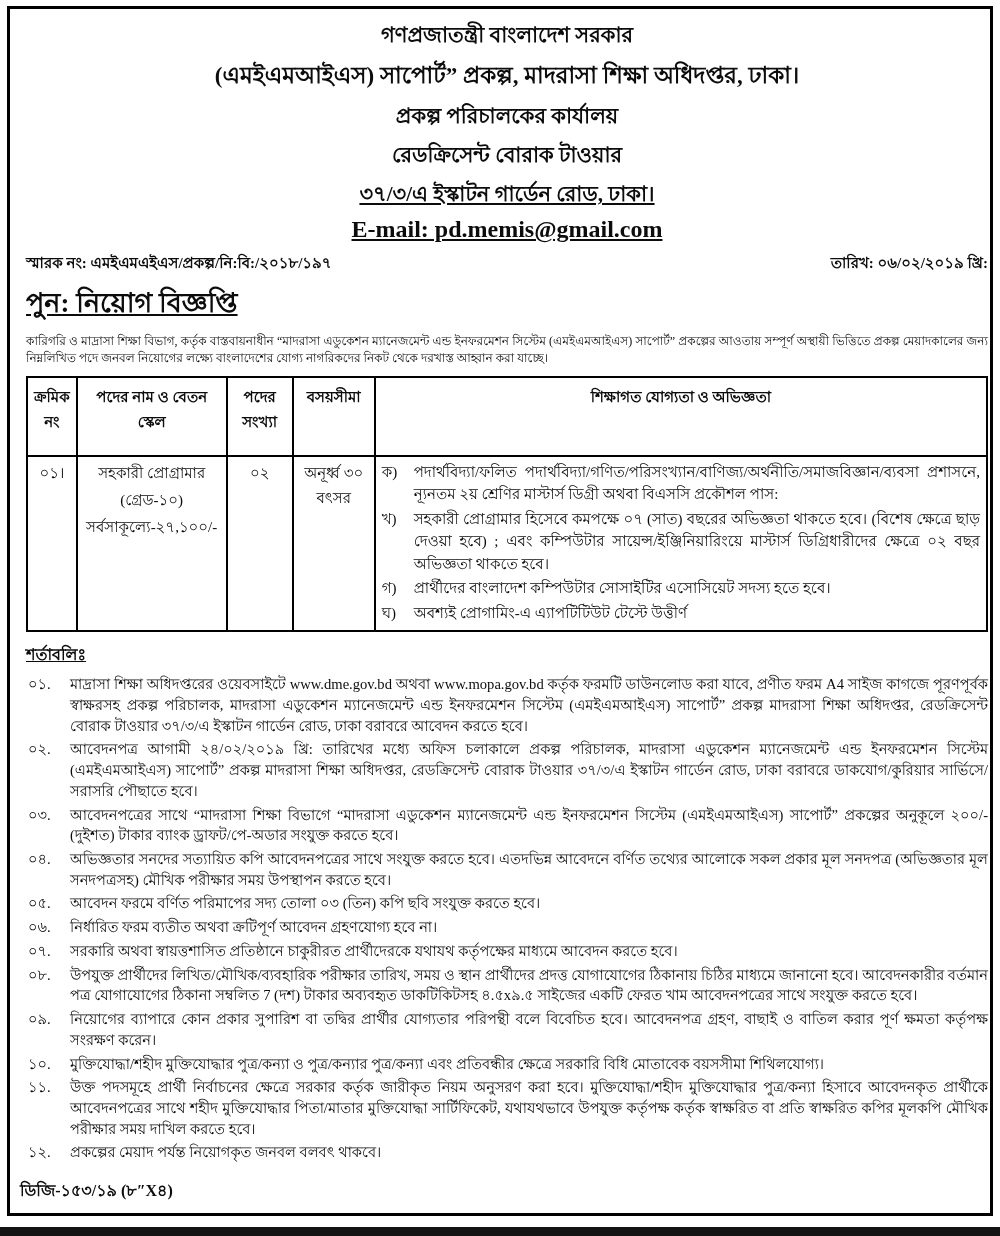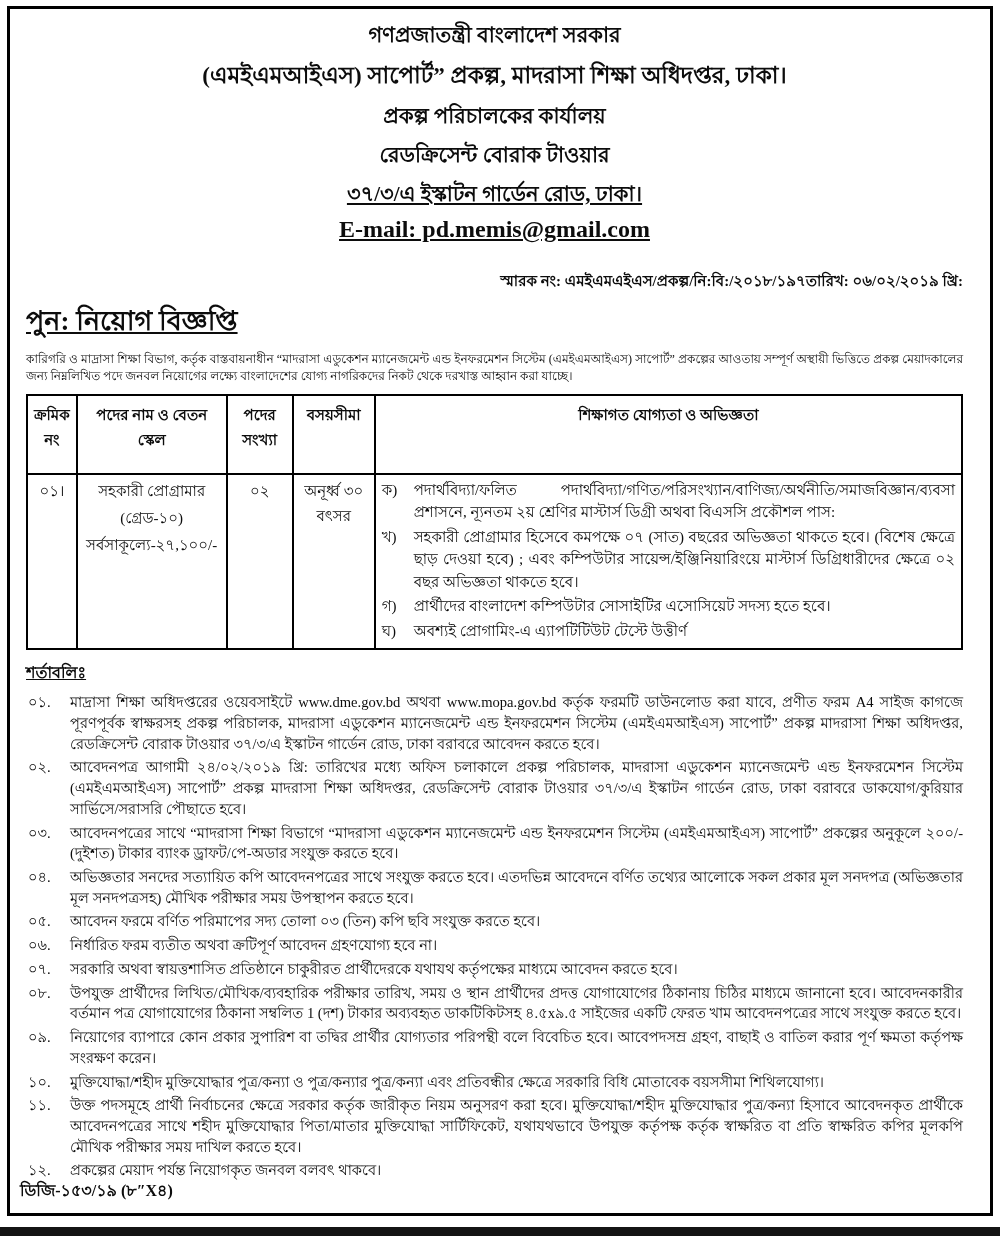--- a/index.html
+++ b/index.html
@@ -4,31 +4,31 @@
 <style>
   html,body{margin:0;padding:0;background:#ffffff;}
   .page{
     width:1000px;height:1236px;position:relative;background:#fff;
     font-family:"Liberation Serif","DejaVu Serif",serif;color:#0c0c0c;
     overflow:hidden;
   }
   .doc-border{
     position:absolute;top:6px;left:7px;right:7px;bottom:20px;
     border:3px solid #000;box-sizing:border-box;
-    padding:8px 27px 34px 16px;overflow:hidden;
+    padding:8px 2px 34px 16px;overflow:hidden;
   }
   .hdr{text-align:center;font-weight:bold;}
   .h-govt{font-size:21px;margin-top:2px;}
   .h-org1{font-size:23px;margin-top:5px;}
   .h-org2{font-size:23px;margin-top:3px;}
   .h-office{font-size:21px;margin-top:4px;}
   .h-building{font-size:21px;margin-top:4px;}
   .h-address{font-size:21px;margin-top:4px;text-decoration:underline;}
   .h-email{font-size:24px;margin-top:3px;text-decoration:underline;font-weight:bold;}
-  .memo-row{display:flex;justify-content:flex-end;font-size:15px;font-weight:600;margin-top:26px;}
+  .memo-row{display:flex;justify-content:space-between;font-size:15px;font-weight:600;margin-top:8px;}
   .title{text-align:left;font-size:27px;font-weight:bold;text-decoration:underline;margin:6px 0 6px 0;}
   .intro{font-size:12px;line-height:1.45;text-align:justify;margin-top:2px;}
   table.recruit{width:100%;border-collapse:collapse;margin-top:8px;font-size:15px;}
   table.recruit th,table.recruit td{border:2px solid #000;padding:4px 6px;vertical-align:top;}
   table.recruit th{font-weight:bold;text-align:center;padding-top:7px;padding-bottom:20px;}
   .col-serial{width:42px;}
   .col-post{width:150px;}
   .col-count{width:66px;}
   .col-age{width:82px;}
   td.c-serial,td.c-count,td.c-age,td.c-post{text-align:center;padding-top:8px;}
@@ -142,25 +142,25 @@
       <div class="cond">
         <span class="num">০৬.</span>
         <span>নির্ধারিত ফরম ব্যতীত অথবা ক্রটিপূর্ণ আবেদন গ্রহণযোগ্য হবে না।</span>
       </div>
       <div class="cond">
         <span class="num">০৭.</span>
         <span>সরকারি অথবা স্বায়ত্তশাসিত প্রতিষ্ঠানে চাকুরীরত প্রার্থীদেরকে যথাযথ কর্তৃপক্ষের মাধ্যমে আবেদন করতে হবে।</span>
       </div>
       <div class="cond">
         <span class="num">০৮.</span>
-        <span>উপযুক্ত প্রার্থীদের লিখিত/মৌখিক/ব্যবহারিক পরীক্ষার তারিখ, সময় ও স্থান প্রার্থীদের প্রদত্ত যোগাযোগের ঠিকানায় চিঠির মাধ্যমে জানানো হবে। আবেদনকারীর বর্তমান পত্র  যোগাযোগের ঠিকানা সম্বলিত 1 (দশ) টাকার অব্যবহৃত ডাকটিকিটসহ ৪.৫x৯.৫ সাইজের একটি ফেরত খাম আবেদনপত্রের সাথে সংযুক্ত করতে হবে।</span>
+        <span>উপযুক্ত প্রার্থীদের লিখিত/মৌখিক/ব্যবহারিক পরীক্ষার তারিখ, সময় ও স্থান প্রার্থীদের প্রদত্ত যোগাযোগের ঠিকানায় চিঠির মাধ্যমে জানানো হবে। আবেদনকারীর বর্তমান পত্র  যোগাযোগের ঠিকানা সম্বলিত 7 (দশ) টাকার অব্যবহৃত ডাকটিকিটসহ ৪.৫x৯.৫ সাইজের একটি ফেরত খাম আবেদনপত্রের সাথে সংযুক্ত করতে হবে।</span>
       </div>
       <div class="cond">
         <span class="num">০৯.</span>
-        <span>নিয়োগের ব্যাপারে কোন প্রকার সুপারিশ বা তদ্বির প্রার্থীর যোগ্যতার পরিপন্থী বলে বিবেচিত হবে। আবেপদসম্র গ্রহণ, বাছাই ও বাতিল করার পূর্ণ ক্ষমতা কর্তৃপক্ষ সংরক্ষণ করেন।</span>
+        <span>নিয়োগের ব্যাপারে কোন প্রকার সুপারিশ বা তদ্বির প্রার্থীর যোগ্যতার পরিপন্থী বলে বিবেচিত হবে। আবেদনপত্র গ্রহণ, বাছাই ও বাতিল করার পূর্ণ ক্ষমতা কর্তৃপক্ষ সংরক্ষণ করেন।</span>
       </div>
       <div class="cond">
         <span class="num">১০.</span>
         <span>মুক্তিযোদ্ধা/শহীদ মুক্তিযোদ্ধার পুত্র/কন্যা ও পুত্র/কন্যার পুত্র/কন্যা এবং প্রতিবন্ধীর ক্ষেত্রে সরকারি বিধি মোতাবেক বয়সসীমা শিথিলযোগ্য।</span>
       </div>
       <div class="cond">
         <span class="num">১১.</span>
         <span>উক্ত পদসমূহে প্রার্থী নির্বাচনের ক্ষেত্রে সরকার কর্তৃক জারীকৃত নিয়ম অনুসরণ করা হবে। মুক্তিযোদ্ধা/শহীদ মুক্তিযোদ্ধার পুত্র/কন্যা হিসাবে আবেদনকৃত প্রার্থীকে আবেদনপত্রের সাথে শহীদ মুক্তিযোদ্ধার পিতা/মাতার মুক্তিযোদ্ধা সার্টিফিকেট, যথাযথভাবে উপযুক্ত কর্তৃপক্ষ কর্তৃক স্বাক্ষরিত বা প্রতি স্বাক্ষরিত কপির মূলকপি মৌখিক পরীক্ষার সময় দাখিল করতে হবে।</span>
       </div>
       <div class="cond">

